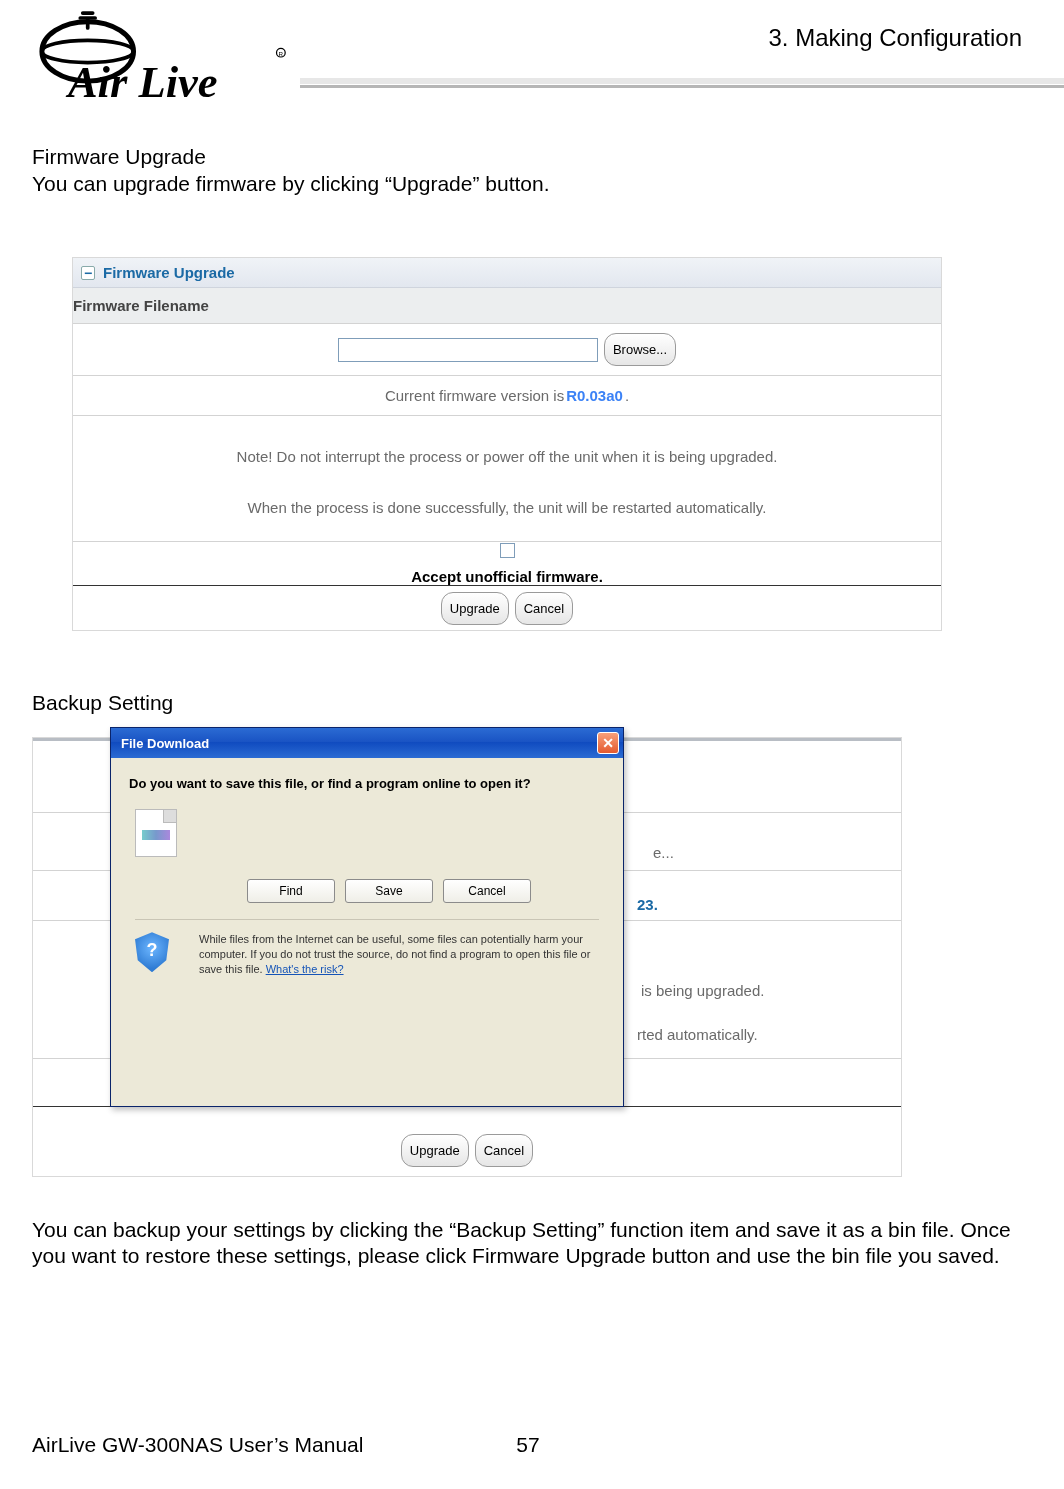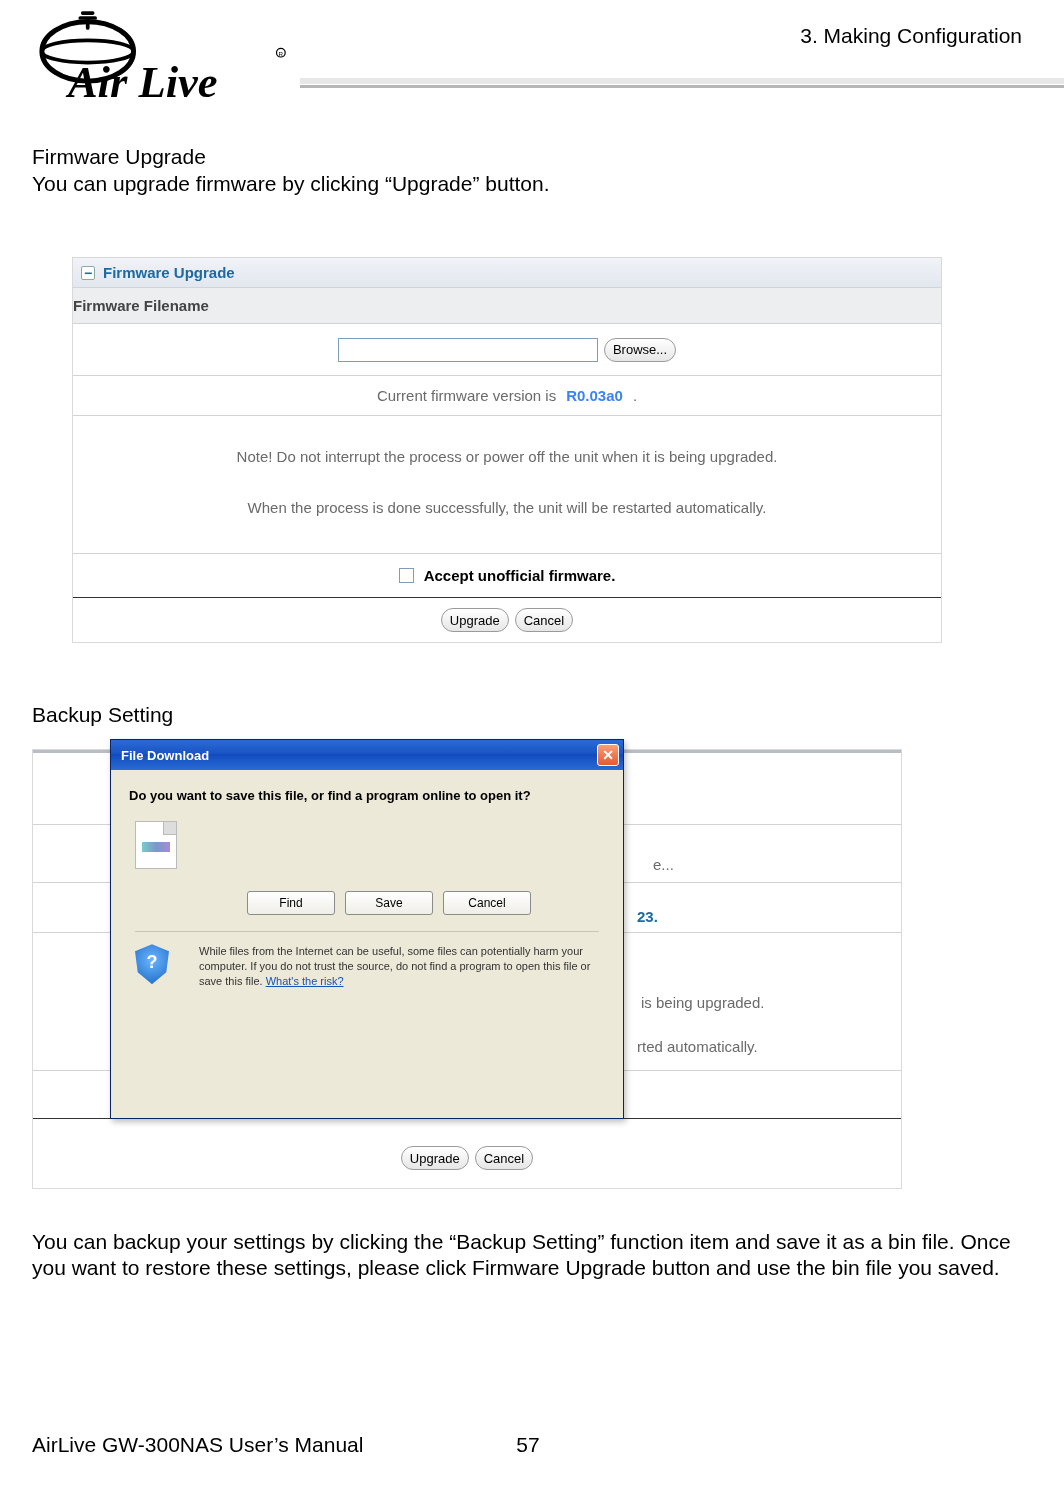--- a/index.html
+++ b/index.html
@@ -9,21 +9,21 @@
     background: #fff;
     font-family: Arial, Helvetica, sans-serif;
     color: #000;
     position: relative;
     padding: 24px 40px 24px 32px;
   }
   .header-chapter {
     position: absolute;
     top: 24px;
     right: 42px;
-    font-size: 21px;
+    font-size: 24px;
   }
   .logo-block {
     position: absolute;
     top: 10px;
     left: 32px;
     width: 260px;
   }
   .logo-block svg { display: block; }
   .header-rule {
     position: absolute;
@@ -74,40 +74,40 @@
     font-weight:bold; color:#444; border-bottom:1px solid #d3d3d3; font-size:15px;
   }
   .panel-fieldrow {
     height:52px; border-bottom:1px solid #d3d3d3;
     display:flex; align-items:center; justify-content:center; gap:6px;
   }
   .txt-input {
     width:260px; height:24px; border:1px solid #7f9db9; background:#fff; font-size:13px; padding:0 4px;
   }
   .win-btn {
-    height:24px; padding:0 8px; font-size:13px;
+    height:33px; padding:0 8px; font-size:13px;
     background:linear-gradient(#fff,#e6e6e6); border:1px solid #9a9a9a; border-radius:12px;
     cursor:pointer;
   }
   .panel-inforow {
     height:40px; border-bottom:1px solid #d3d3d3;
-    display:flex; align-items:center; justify-content:center; gap:10px;
+    display:flex; align-items:center; justify-content:center; gap:2px;
     color:#6a6a6a; font-size:15px;
   }
   .panel-inforow .ver { color:#3b82f6; font-weight:bold; }
   .panel-notes {
     padding: 30px 20px 22px;
     border-bottom:1px solid #d3d3d3;
     text-align:center; color:#6a6a6a; font-size:15px;
   }
   .panel-notes div { line-height:1.5; margin-bottom:28px; }
-  .panel-notes div:last-child { margin-bottom:12px; }
+  .panel-notes div:last-child { margin-bottom:0; }
   .panel-chkrow {
     height:44px; border-bottom:1px solid #333;
-    display:flex; align-items:center; justify-content:center; gap:10px; font-weight:bold; font-size:15px;
+    display:flex; align-items:center; justify-content:center; gap:10px; font-weight:bold; font-size:15px;flex-direction:column;
   }
   .panel-chkrow .chk { width:15px; height:15px; border:1px solid #7f9db9; background:#fff; }
   .panel-btnrow {
     height:44px; display:flex; align-items:center; justify-content:center; gap:6px;
   }
 
   
   .sec2 { margin-top: 60px; }
   .shot2-wrap {
     position: relative;

